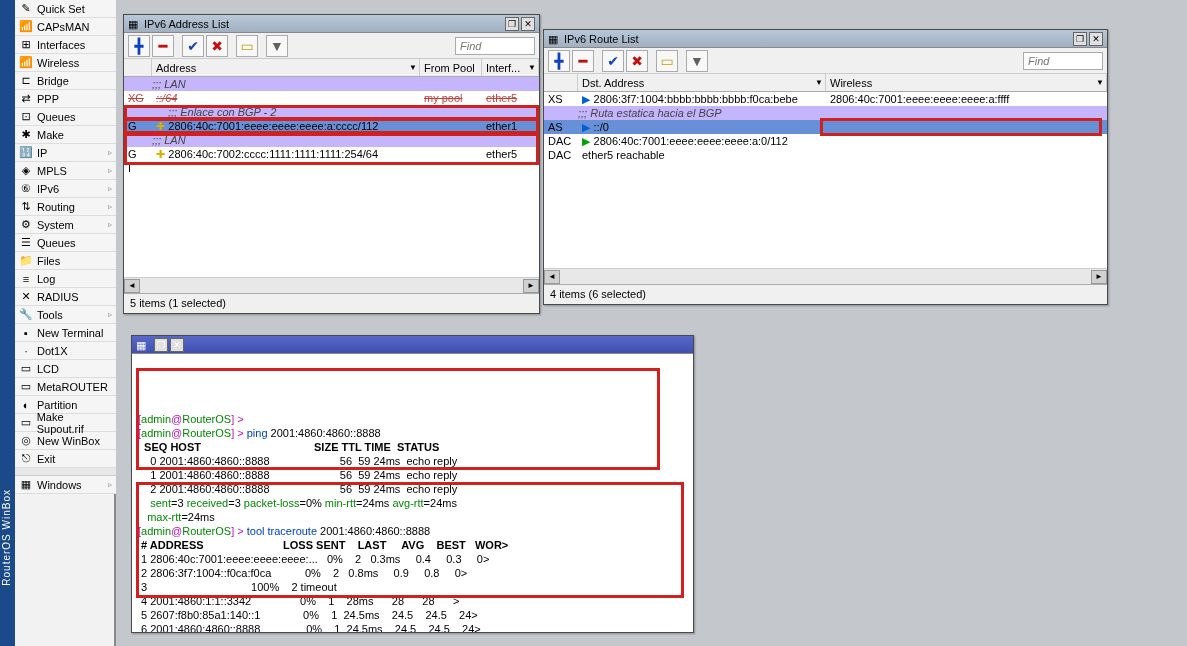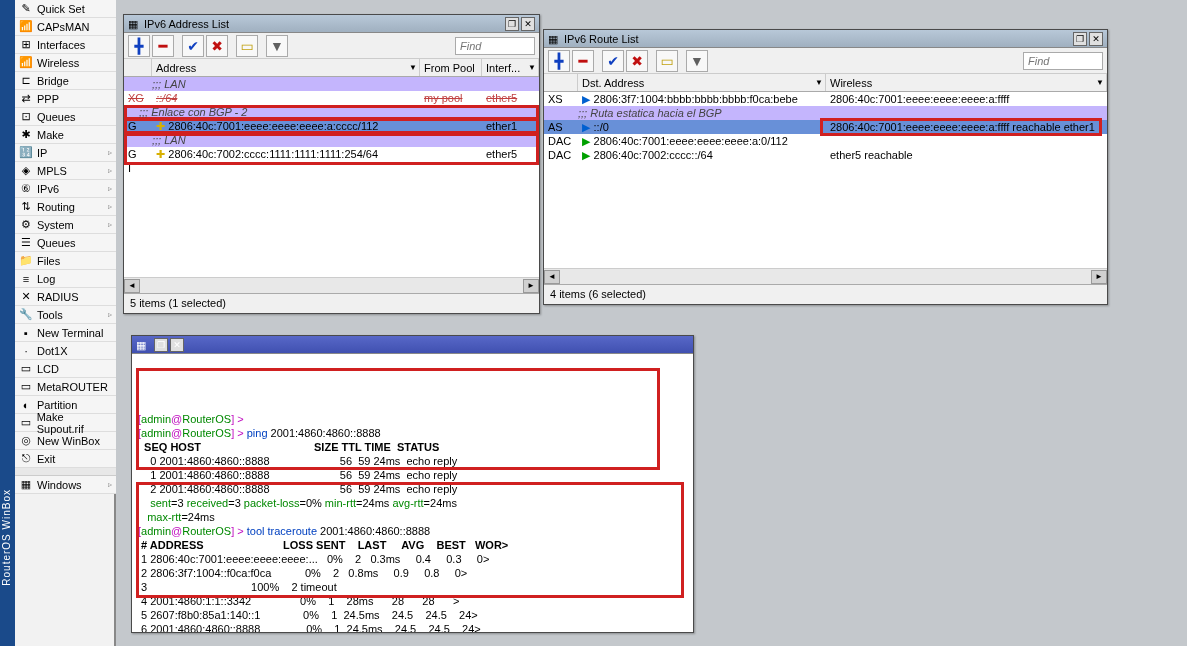--- a/index.html
+++ b/index.html
@@ -223,21 +223,21 @@
       <div class="row comment">
         <div class="cell" style="padding-left:28px">;;; LAN</div>
       </div>
       <div class="row">
         <div class="cell" style="width:28px;text-decoration:line-through;color:#c04040;">XG</div>
         <div class="cell" style="width:268px;text-decoration:line-through;color:#c04040;font-style:italic;"> ::/64</div>
         <div class="cell" style="width:62px;text-decoration:line-through;color:#c04040;">my pool</div>
         <div class="cell" style="flex:1;text-decoration:line-through;color:#c04040;">ether5</div>
       </div>
       <div class="row comment" style="box-shadow: rgb(208, 32, 32) 0px 0px 0px 2px inset;">
-        <div class="cell" style="padding-left:15px">;;; Enlace con BGP - 2</div>
+        <div class="cell" style="padding-left:44px">;;; Enlace con BGP - 2</div>
       </div>
       <div class="row sel" style="box-shadow: rgb(208, 32, 32) 0px 0px 0px 2px inset;">
         <div class="cell" style="width:28px;">G</div>
         <div class="cell" style="width:268px;"><span class="flag-y">✚</span> 2806:40c:7001:eeee:eeee:eeee:a:cccc/112</div>
         <div class="cell" style="width:62px;"></div>
         <div class="cell" style="flex:1;">ether1</div>
       </div>
       <div class="row comment">
         <div class="cell" style="padding-left:28px">;;; LAN</div>
       </div>
@@ -299,29 +299,27 @@
         <div class="cell" style="width:34px">XS</div>
         <div class="cell" style="width:248px"><span class="flag-b">▶</span> 2806:3f7:1004:bbbb:bbbb:bbbb:f0ca:bebe</div>
         <div class="cell" style="flex:1">2806:40c:7001:eeee:eeee:eeee:a:ffff</div>
       </div>
       <div class="row comment">
         <div class="cell" style="padding-left:34px">;;; Ruta estatica hacia el BGP</div>
       </div>
       <div class="row sel">
         <div class="cell" style="width:34px">AS</div>
         <div class="cell" style="width:248px"><span class="flag-b">▶</span> ::/0</div>
-        <div class="cell" style="flex:1">2806:40c:7001:eeee:eeee:eeee:a:ffff reachable ether1</div>
       </div>
       <div class="row">
         <div class="cell" style="width:34px">DAC</div>
         <div class="cell" style="width:248px"><span class="flag-g">▶</span> 2806:40c:7001:eeee:eeee:eeee:a:0/112</div>
       </div>
       <div class="row">
         <div class="cell" style="width:34px">DAC</div>
-        <div class="cell" style="width:248px"><span class="flag-g">▶</span> 2806:40c:7002:cccc::/64</div>
         <div class="cell" style="flex:1">ether5 reachable</div>
       </div>
       <div style="position: absolute; left: 276px; top: 26px; width: 282px; height: 18px; border: 3px solid rgb(208, 32, 32); pointer-events: none;"></div>
     </div>
   <div class="scroll-h">
     <div class="scroll-btn">◄</div>
     <div class="scroll-track"></div>
     <div class="scroll-btn">►</div>
   </div>
   <div class="status-bar">4 items (6 selected)</div>

